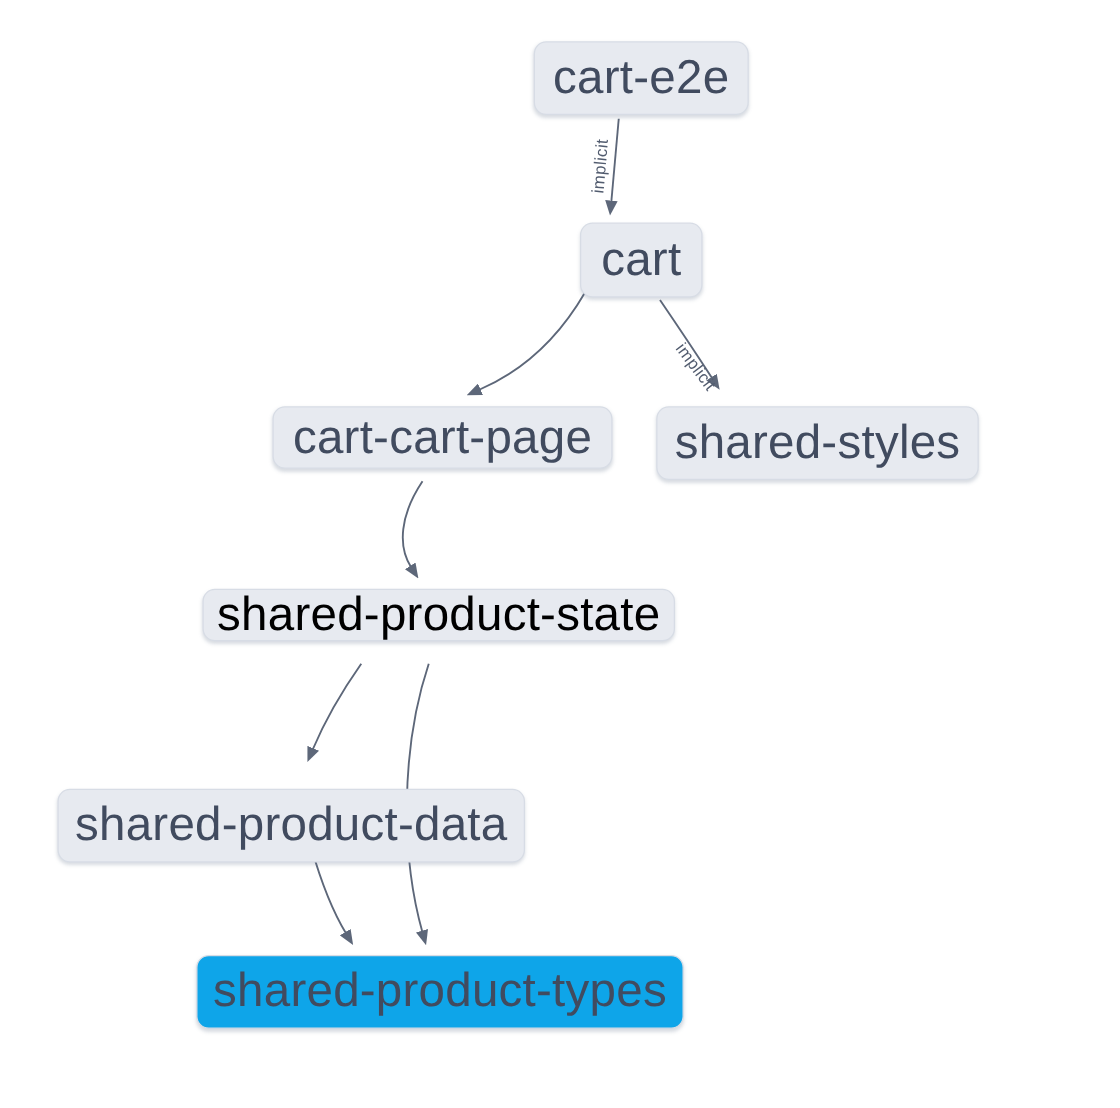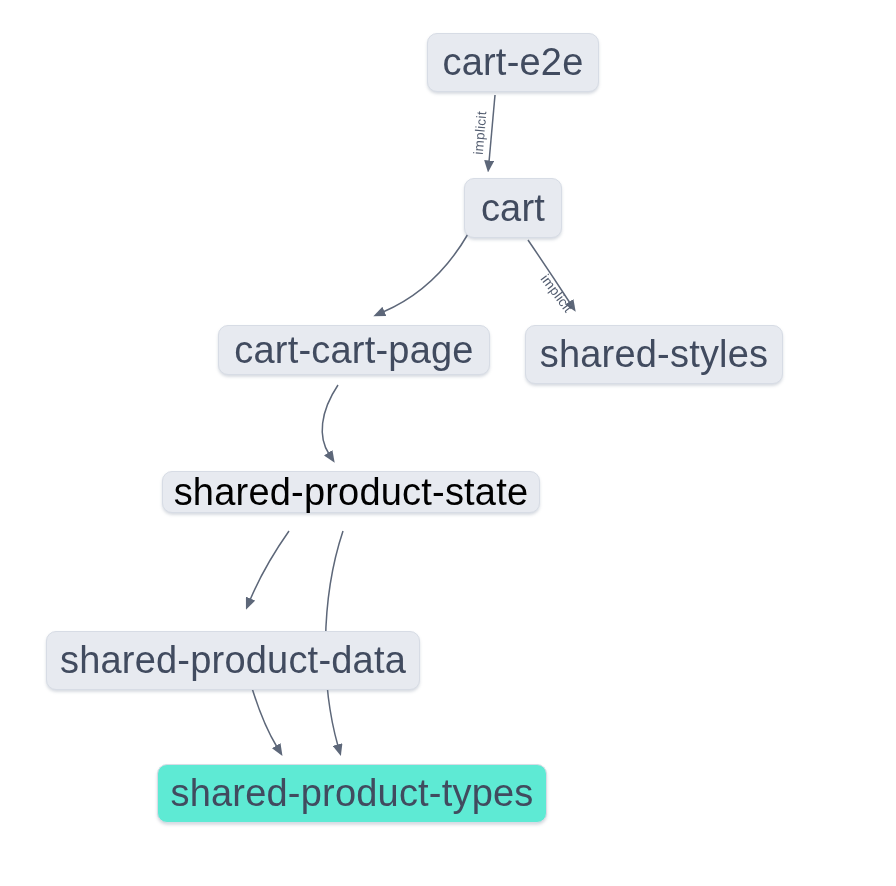--- a/index.html
+++ b/index.html
@@ -83,17 +83,17 @@
       </div>
       <div class="graph-node" style="left: 525px; top: 325px; width: 258px; height: 59px; background: rgb(231, 234, 240); border: 1px solid rgb(215, 220, 229); color: rgb(65, 75, 95);">
         <span>shared-styles</span>
       </div>
       <div class="graph-node" style="left: 162px; top: 471px; width: 378px; height: 42px; background: rgb(231, 234, 240); border: 1px solid rgb(215, 220, 229); color: #000000; justify-content: center;">
         <span>shared-product-state</span>
       </div>
       <div class="graph-node" style="left: 46px; top: 618px; width: 374px; height: 59px; background: rgb(231, 234, 240); border: 1px solid rgb(215, 220, 229); color: rgb(65, 75, 95); margin-top: 13px;">
         <span>shared-product-data</span>
       </div>
-      <div class="graph-node" style="left: 157px; top: 764px; width: 390px; height: 59px; background: #5eead4; border: 1px solid rgb(215, 220, 229); color: rgb(65, 75, 95); align-items: center;">
+      <div class="graph-node" style="left: 157px; top: 764px; width: 390px; height: 59px; background: #0ea5e9; border: 1px solid rgb(215, 220, 229); color: rgb(65, 75, 95); align-items: center;">
         <span>shared-product-types</span>
       </div>
     </div>
 </div>
 
 </body></html>

